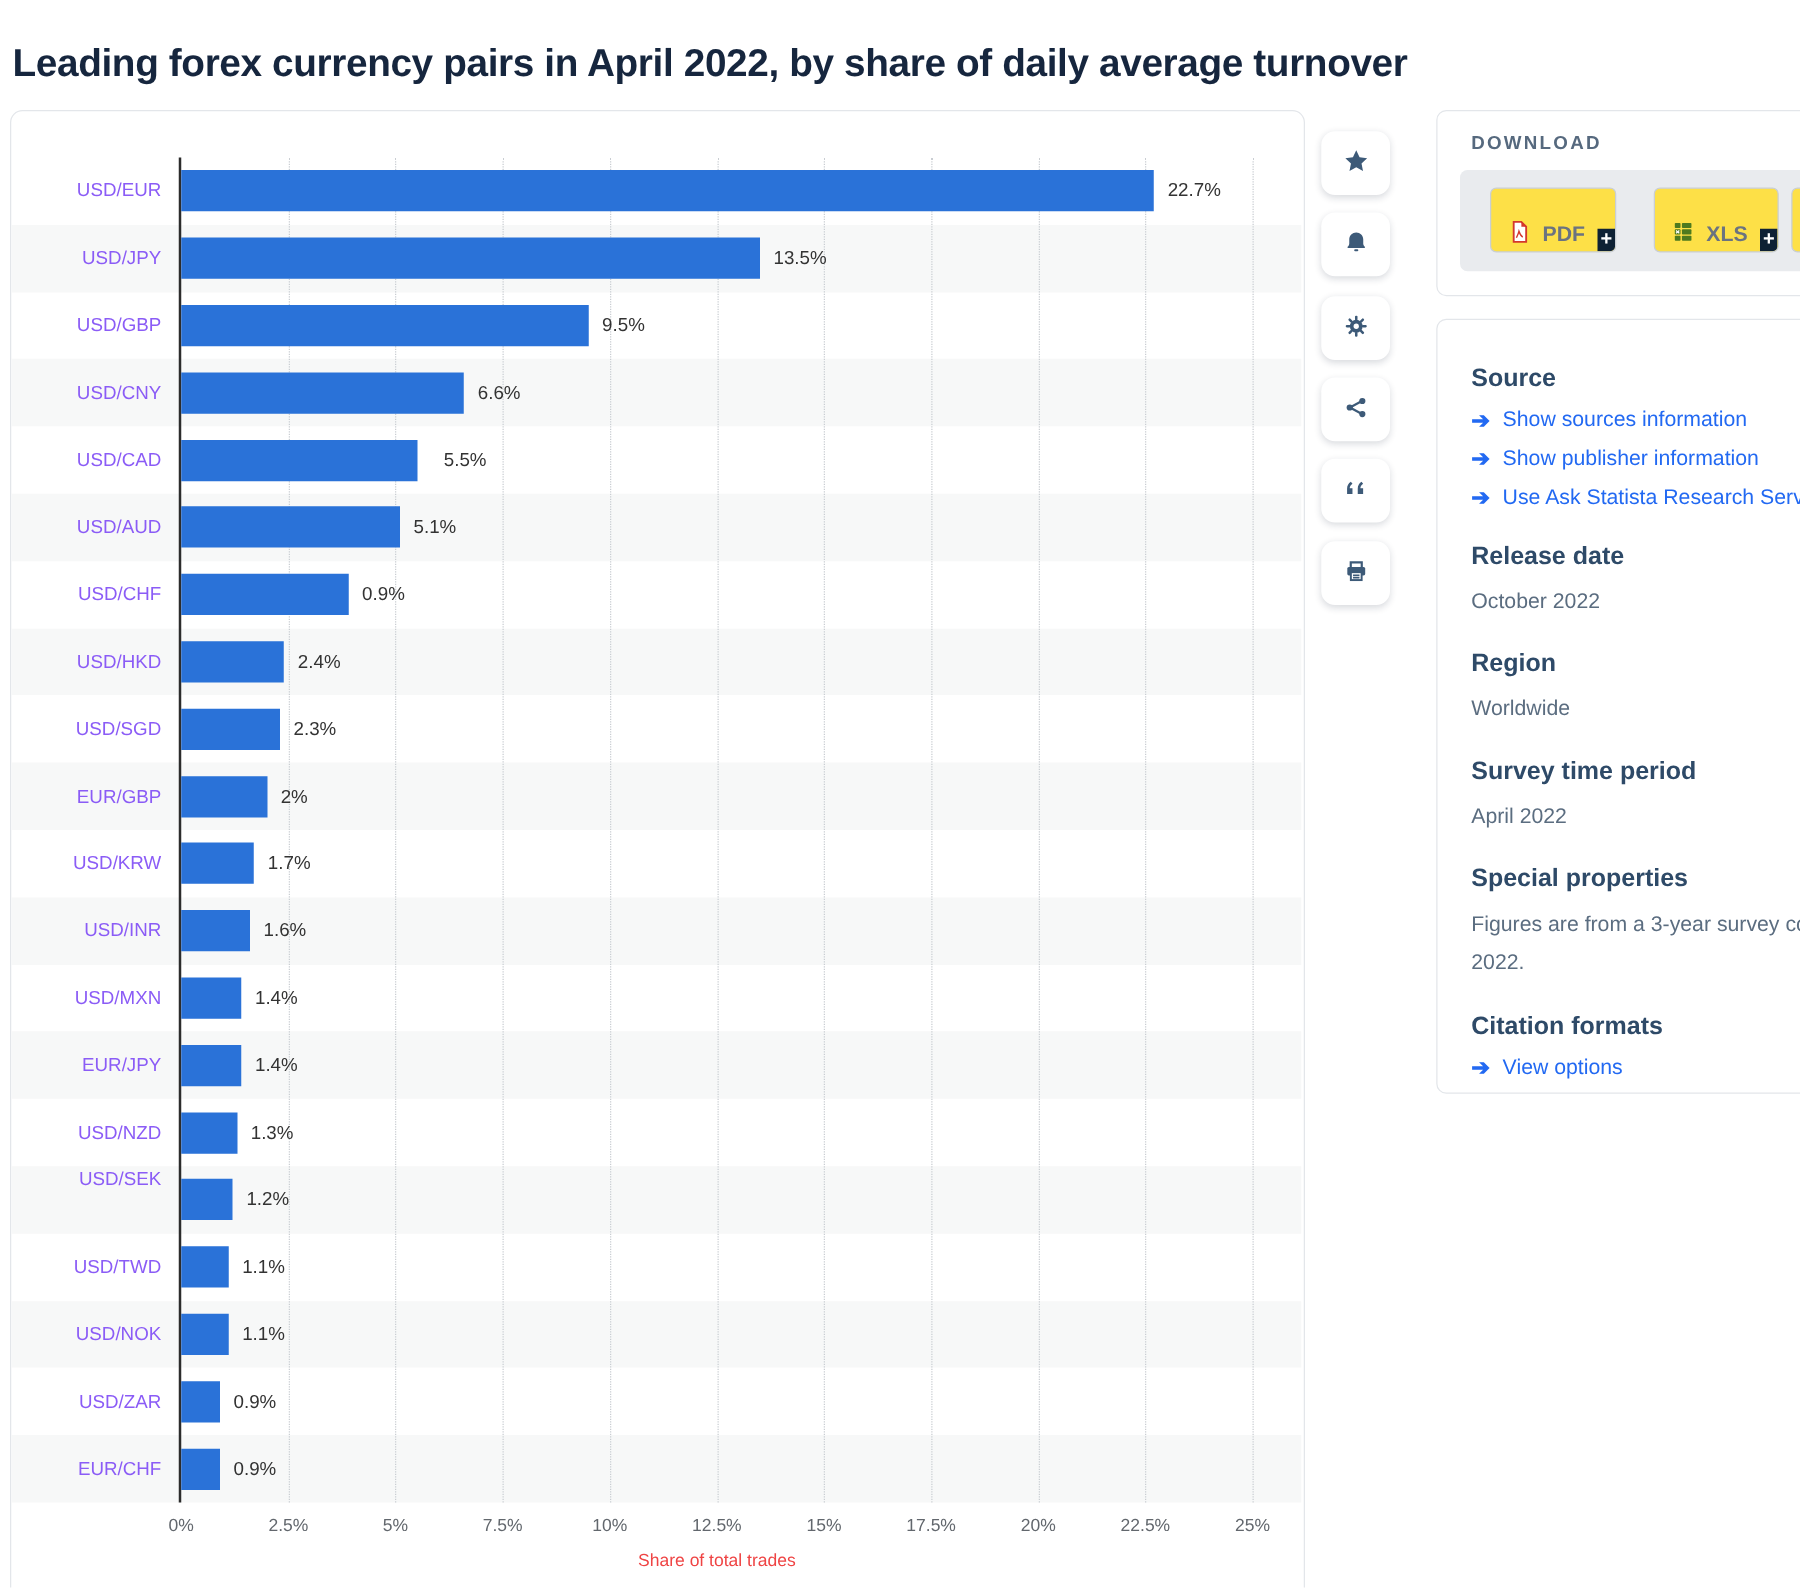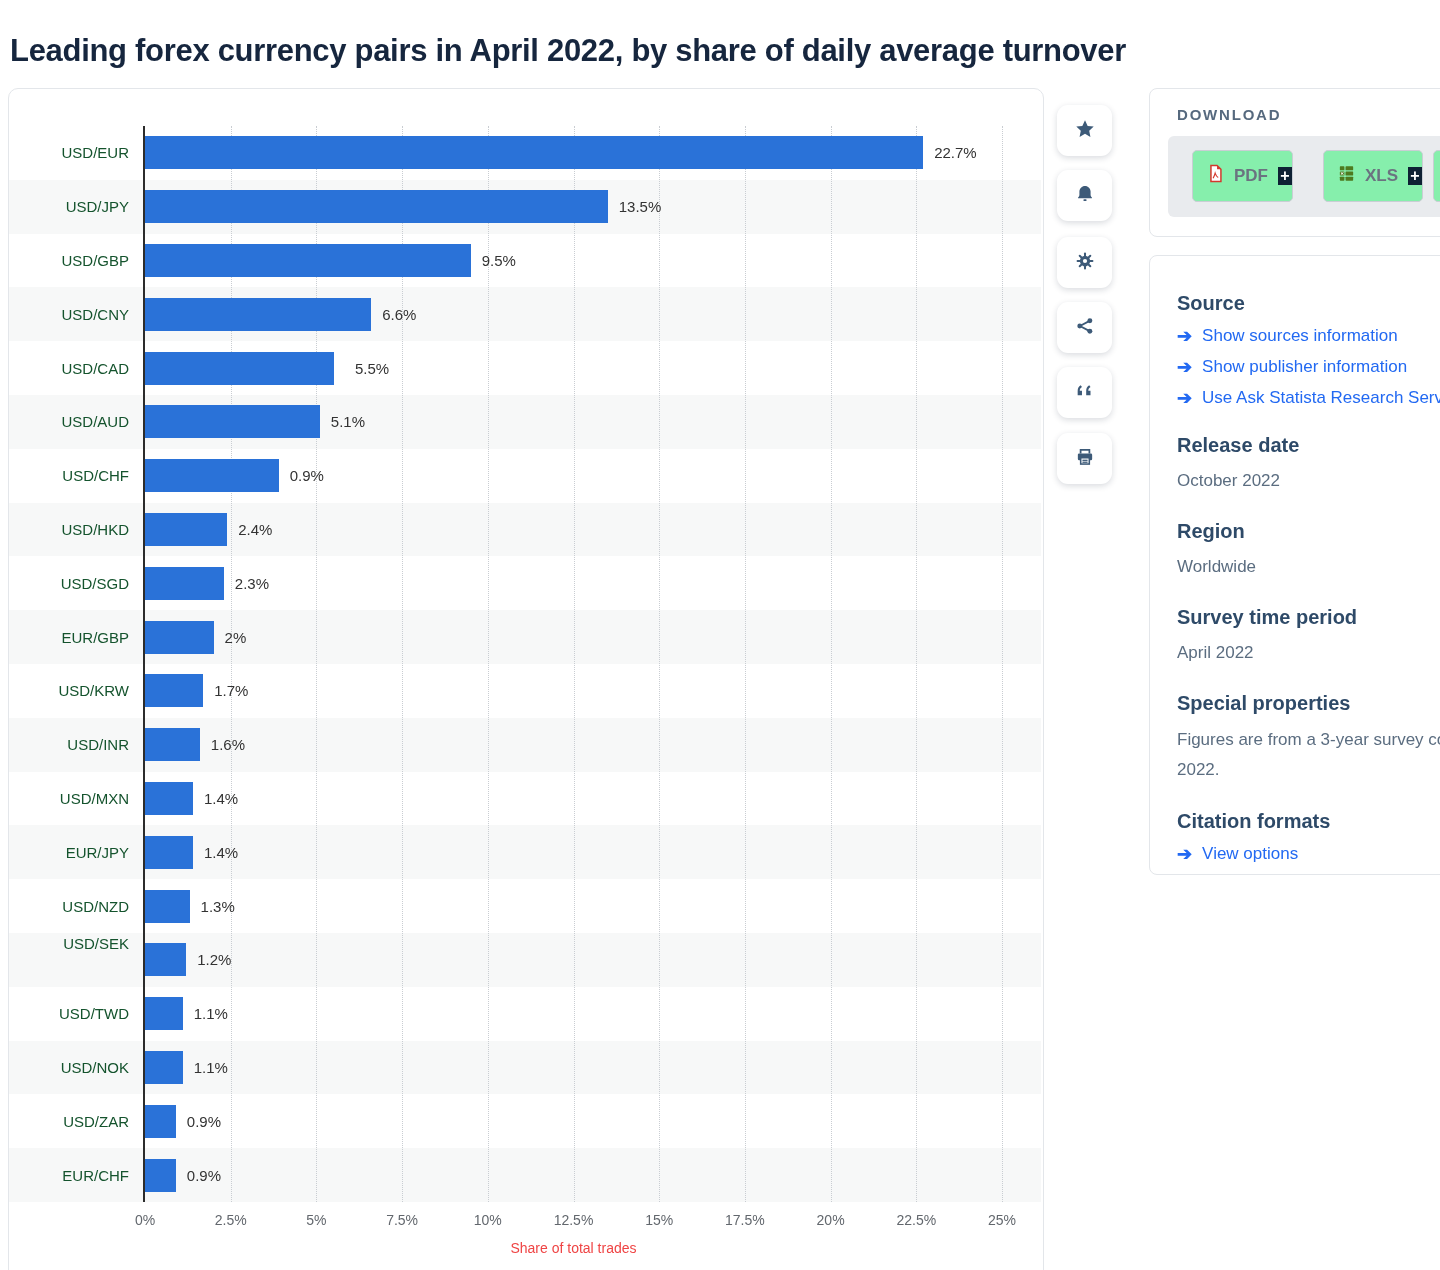--- a/index.html
+++ b/index.html
@@ -19,21 +19,21 @@
     background:#fff;border:1px solid #e3e6ea;border-radius:10px;
     overflow:hidden;
   }
   .row-stripe{position:absolute;left:0;width:100%;}
   .row-stripe.odd{background:#f7f8f8;}
   .grid-line{position:absolute;width:0;border-left:1px dotted #c9cdd2;}
   .axis-line{position:absolute;width:2px;background:#2c2c2c;}
   .bar{position:absolute;height:33px;}
   .cat-label{
     position:absolute;left:8px;width:112px;text-align:right;
-    font-size:15px;color:#14532d;display:flex;align-items:center;justify-content:flex-end;
+    font-size:15px;color:#8b5cf6;display:flex;align-items:center;justify-content:flex-end;
   }
   .val-label{
     position:absolute;font-size:15px;font-weight:500;color:#333333;
     display:flex;align-items:center;
   }
   .x-tick{
     position:absolute;transform:translateX(-50%);font-size:14px;color:#62676d;
   }
   .x-axis-title{
     position:absolute;text-align:center;font-size:14px;color:#ef4444;
@@ -52,22 +52,22 @@
   .download-card{top:88px;height:149px;}
   .dl-heading{
     position:absolute;left:27px;top:17px;font-size:15px;font-weight:700;
     letter-spacing:1.8px;color:#56697e;
   }
   .dl-tray{
     position:absolute;left:18px;top:47px;width:412px;height:81px;
     background:#e9ebee;border-radius:6px;
   }
   .dl-btn{
-    position:absolute;top:14px;height:52px;background:#86efac;
-    border:1px solid #c9ced4;border-radius:5px;display:flex;align-items:center;
+    position:absolute;top:14px;height:52px;background:#fde047;
+    border:1px solid #c9ced4;border-radius:5px;display:flex;align-items:flex-end;
     padding:0;cursor:pointer;overflow:hidden;box-sizing:border-box;
   }
   .dl-btn .lab{
     display:flex;align-items:center;gap:8px;padding:0 10px 0 12px;
     font-size:17px;font-weight:600;color:#6b7380;font-family:"Liberation Sans",sans-serif;
   }
   .dl-plus{
     width:20px;background:#0e2134;color:#fff;display:flex;align-items:center;
     justify-content:center;font-size:16px;font-weight:700;
   }

